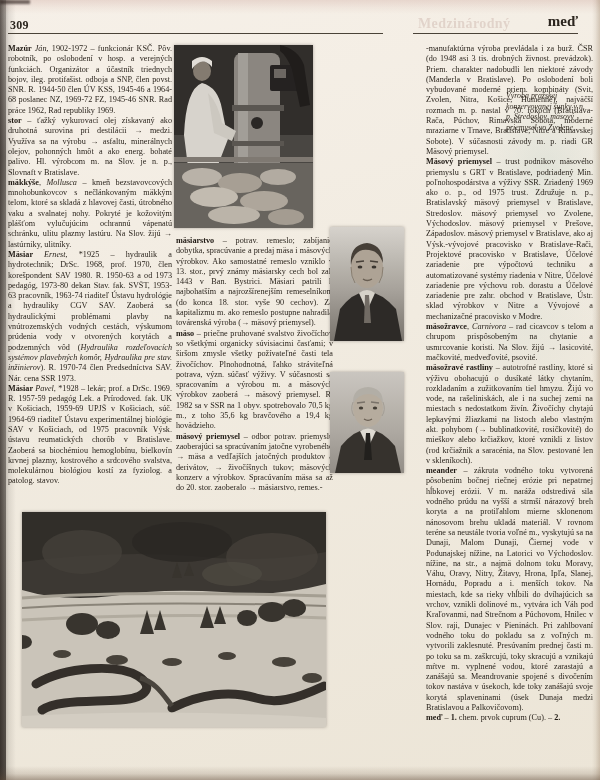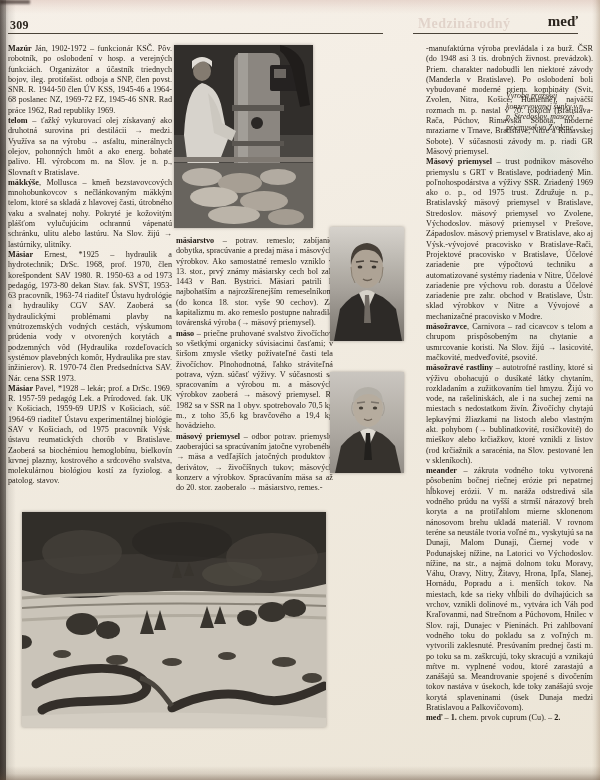--- a/index.html
+++ b/index.html
@@ -36,21 +36,21 @@
   .headword{position:absolute;right:22px;top:13px;font-weight:bold;font-size:15px;}
   .ghost{position:absolute;left:418px;top:16px;width:160px;font-weight:bold;font-size:14px;
     color:rgba(160,120,110,.22);filter:blur(.4px);letter-spacing:.4px;}
   
   .col{position:absolute;font-size:8.2px;line-height:10.3px;text-align:justify;}
   .col-left{left:8px;top:44px;width:164px;}
   .col-middle{left:176px;top:236px;width:157px;}
   .col-right{left:426px;top:44px;width:167px;}
   .entry{margin:0;}
   .b{font-weight:bold;color:#201a14;}
-  .i{}
+  .i{font-style:italic;}
   
   figure{margin:0;position:absolute;}
   .photo{display:block;box-shadow:0 0 3px rgba(40,30,20,.35);filter:saturate(.6) blur(.2px);}
   .fig-top{left:174px;top:45px;}
   .fig-portrait1{left:330px;top:227px;}
   .fig-portrait2{left:330px;top:372px;}
   .fig-landscape{left:22px;top:512px;}
   .cap{position:absolute;font-style:italic;font-size:7.9px;line-height:10.6px;color:#342d24;text-align:left;}
   .cap-top{left:332px;top:46px;width:80px;}
 </style>
@@ -67,22 +67,22 @@
 <div class="blob blob2"></div>
 
 <div class="page-number">309</div>
 <div class="ghost">Medzinárodný</div>
 <div class="headword">meď</div>
 <div class="rule rule-left"></div>
 <div class="rule rule-right"></div>
 
 <div class="col col-left">
     <p class="entry"><span class="b">Mazúr </span><span class="i">Ján</span><span class="r">, 1902-1972 – funkcionár KSČ. Pôv. robotník, po oslobodení v hosp. a verejných funkciách. Organizátor a účastník triednych bojov, ileg. protifašist. odboja a SNP, člen povst. SNR. R. 1944-50 člen ÚV KSS, 1945-46 a 1964-68 poslanec NZ, 1969-72 FZ, 1945-46 SNR. Rad práce 1962, Rad republiky 1969.</span></p>
-    <p class="entry"><span class="b">telom</span><span class="r"> – ťažký vykurovací olej získavaný ako druhotná surovina pri destilácii → medzi. Využíva sa na výrobu → asfaltu, minerálnych olejov, pohonných hmôt a ako energ. bohaté palivo. Hl. výrobcom m. na Slov. je n. p., Slovnaft v Bratislave.</span></p>
-    <p class="entry"><span class="b">mäkkýše</span><span class="r">, </span><span class="i">Mollusca</span><span class="r"> – kmeň bezstavovcových mnohobunkovcov s nečlánkovaným mäkkým telom, ktoré sa skladá z hlavovej časti, útrobného vaku a svalnatej nohy. Pokryté je kožovitým plášťom vylučujúcim ochrannú vápenatú schránku, ulitu alebo lastúru. Na Slov. žijú → lastúrniky, ulitníky.</span></p>
+    <p class="entry"><span class="b">stor</span><span class="r"> – ťažký vykurovací olej získavaný ako druhotná surovina pri destilácii → medzi. Využíva sa na výrobu → asfaltu, minerálnych olejov, pohonných hmôt a ako energ. bohaté palivo. Hl. výrobcom m. na Slov. je n. p., Slovnaft v Bratislave.</span></p>
+    <p class="entry"><span class="b">mäkkýše</span><span class="r">, </span><span class="i">Mollusca</span><span class="r"> – kmeň bezstavovcových mnohobunkovcov s nečlánkovaným mäkkým telom, ktoré sa skladá z hlavovej časti, útrobného vaku a svalnatej nohy. Pokryté je kožovitým plášťom vylučujúcim ochrannú vápenatú schránku, ulitu plazmy lastúru. Na Slov. žijú → lastúrniky, ulitníky.</span></p>
     <p class="entry"><span class="b">Mäsiar </span><span class="i">Ernest</span><span class="r">, *1925 – hydraulik a hydrotechnik; DrSc. 1968, prof. 1970, člen korešpondent SAV 1980. R. 1950-63 a od 1973 pedagóg, 1973-80 dekan Stav. fak. SVŠT, 1953-63 pracovník, 1963-74 riaditeľ Ústavu hydrológie a hydrauliky CGV SAV. Zaoberá sa hydraulickými problémami plavby na vnútrozemských vodných cestách, výskumom prúdenia vody v otvorených korytách a podzemných vôd (</span><span class="i">Hydraulika rozdeľovacích systémov plavebných komôr, Hydraulika pre stav. inžinierov</span><span class="r">). R. 1970-74 člen Predsedníctva SAV. Nár. cena SSR 1973.</span></p>
     <p class="entry"><span class="b">Mäsiar </span><span class="i">Pavel</span><span class="r">, *1928 – lekár; prof. a DrSc. 1969. R. 1957-59 pedagóg Lek. a Prírodoved. fak. UK v Košiciach, 1959-69 UPJŠ v Košiciach, súč. 1964-69 riaditeľ Ústavu experimentálnej biológie SAV v Košiciach, od 1975 pracovník Výsk. ústavu reumatických chorôb v Bratislave. Zaoberá sa biochémiou hemoglobínu, bielkovín krvnej plazmy, kostrového a srdcového svalstva, molekulárnou biológiou kostí za fyziolog. a patolog. stavov.</span></p>
   </div>
 <div class="col col-middle">
     <p class="entry"><span class="b">mäsiarstvo</span><span class="r"> – potrav. remeslo; zabíjanie dobytka, spracúvanie a predaj mäsa i mäsových výrobkov. Ako samostatné remeslo vzniklo v 13. stor., prvý známy mäsiarsky cech bol zal. 1443 v Ban. Bystrici. Mäsiari patrili k najbohatším a najrozšírenejším remeselníkom (do konca 18. stor. vyše 90 cechov). Za kapitalizmu m. ako remeslo postupne nahradila továrenská výroba (→ mäsový priemysel).</span></p>
     <p class="entry"><span class="b">mäso</span><span class="r"> – priečne pruhované svalstvo živočíchov so všetkými organicky súvisiacimi časťami; v širšom zmysle všetky požívateľné časti tela živočíchov. Plnohodnotná, ľahko stráviteľná potrava, význ. súčasť výživy. V súčasnosti sa spracovaním a výrobou m. a mäsových výrobkov zaoberá → mäsový priemysel. R. 1982 sa v SSR na 1 obyv. spotrebovalo 70,5 kg m., z toho 35,6 kg bravčového a 19,4 kg hovädzieho.</span></p>
     <p class="entry"><span class="b">mäsový priemysel</span><span class="r"> – odbor potrav. priemyslu zaoberajúci sa spracúvaním jatočne vyrobeného → mäsa a vedľajších jatočných produktov a derivátov, → živočíšnych tukov; mäsových konzerv a výrobkov. Spracúvaním mäsa sa až do 20. stor. zaoberalo → mäsiarstvo, remes.-</span></p>
   </div>
 <div class="col col-right">
     <p class="entry"><span class="r">-manufaktúrna výroba prevládala i za burž. ČSR (do 1948 asi 3 tis. drobných živnost. prevádzok). Priem. charakter nadobudli len niektoré závody (Manderla v Bratislave). Po oslobodení boli vybudované moderné priem. kombináty (Svit, Zvolen, Nitra, Košice, Humenné), najväčší rozmach m. p. nastal v 70. rokoch (Bratislava-Rača, Púchov, Rimavská Sobota, moderné mraziarne v Trnave, Bratislave, Nitre a Rimavskej Sobote). V súčasnosti závody m. p. riadi GR Mäsový priemysel.</span></p>

